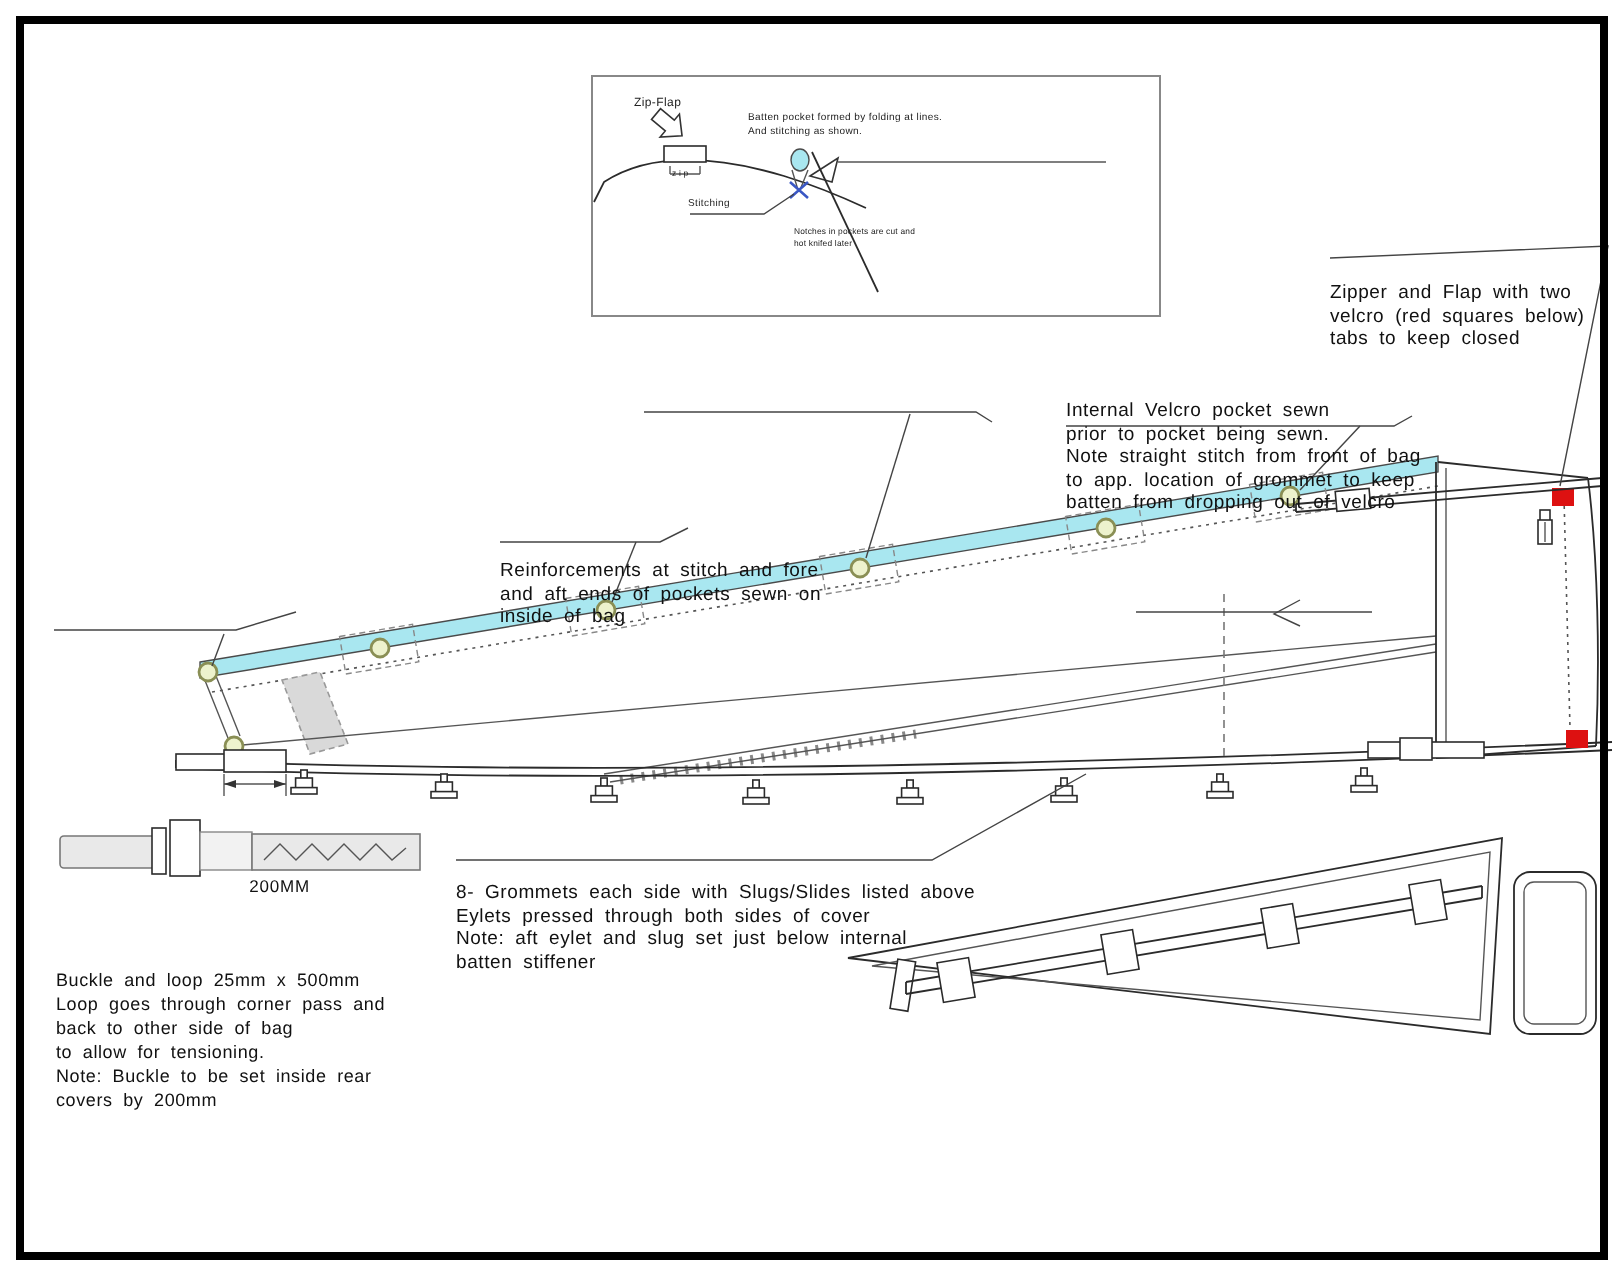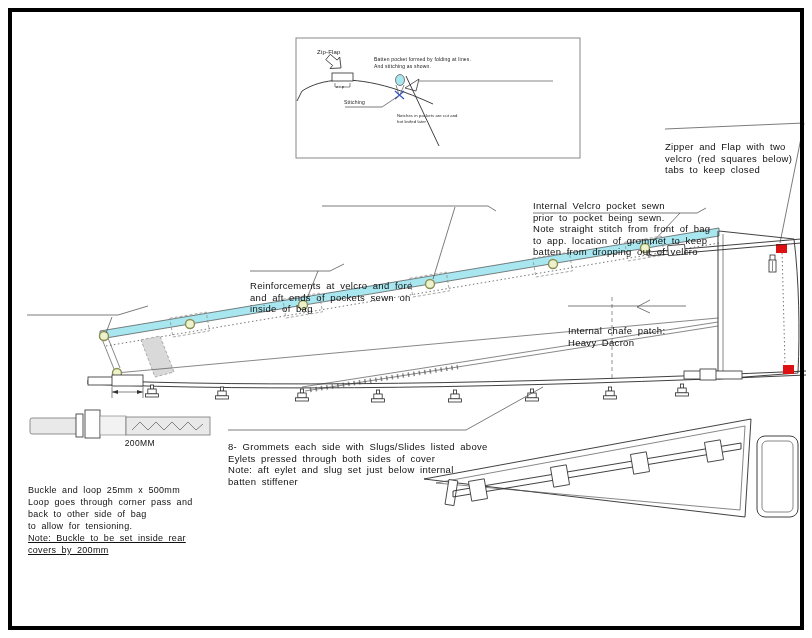--- a/index.html
+++ b/index.html
@@ -213,39 +213,37 @@
   </svg>
 
   <div class="i-lbl i6" style="left:317px;top:49px;">Zip-Flap</div>
   <div class="i-lbl i5" style="left:374px;top:56px;">Batten pocket formed by folding at lines.
 And stitching as shown.</div>
   <div class="i-lbl i4" style="left:336px;top:84px;">z i p</div>
   <div class="i-lbl i5" style="left:344px;top:99px;">Stitching</div>
   <div class="i-lbl i4" style="left:397px;top:113px;">Notches in pockets are cut and
 hot knifed later</div>
 
-  <div class="note" style="left:250px;top:236px;">Reinforcements at velcro and fore
+  <div class="note" style="left:250px;top:236px;">Reinforcements at stitch and fore
 and aft ends of pockets sewn on
 inside of bag</div>
   <div class="note" style="left:533px;top:156px;">Internal Velcro pocket sewn
 prior to pocket being sewn.
 Note straight stitch from front of bag
 to app. location of grommet to keep
 batten from dropping out of velcro</div>
   <div class="note" style="left:665px;top:97px;">Zipper and Flap with two
 velcro (red squares below)
 tabs to keep closed</div>
-  <div class="note" style="left:568px;top:281px;">Internal chafe patch:
-Heavy Dacron</div>
   <div class="note" style="left:228px;top:397px;">8- Grommets each side with Slugs/Slides listed above
 Eylets pressed through both sides of cover
 Note: aft eylet and slug set just below internal
 batten stiffener</div>
   <div class="note dim" style="left:100px;top:394px;width:55px;text-align:right;">200MM</div>
   <div class="note small" style="left:28px;top:440px;">Buckle and loop 25mm x 500mm
 Loop goes through corner pass and
 back to other side of bag
 to allow for tensioning.</div>
-  <div class="note small" style="left:28px;top:488px;text-decoration:underline;">Note: Buckle to be set inside rear
+  <div class="note small" style="left:28px;top:488px;">Note: Buckle to be set inside rear
 covers by 200mm</div>
 
   <div id="frame"></div>
 </div>
 
 </body></html>

